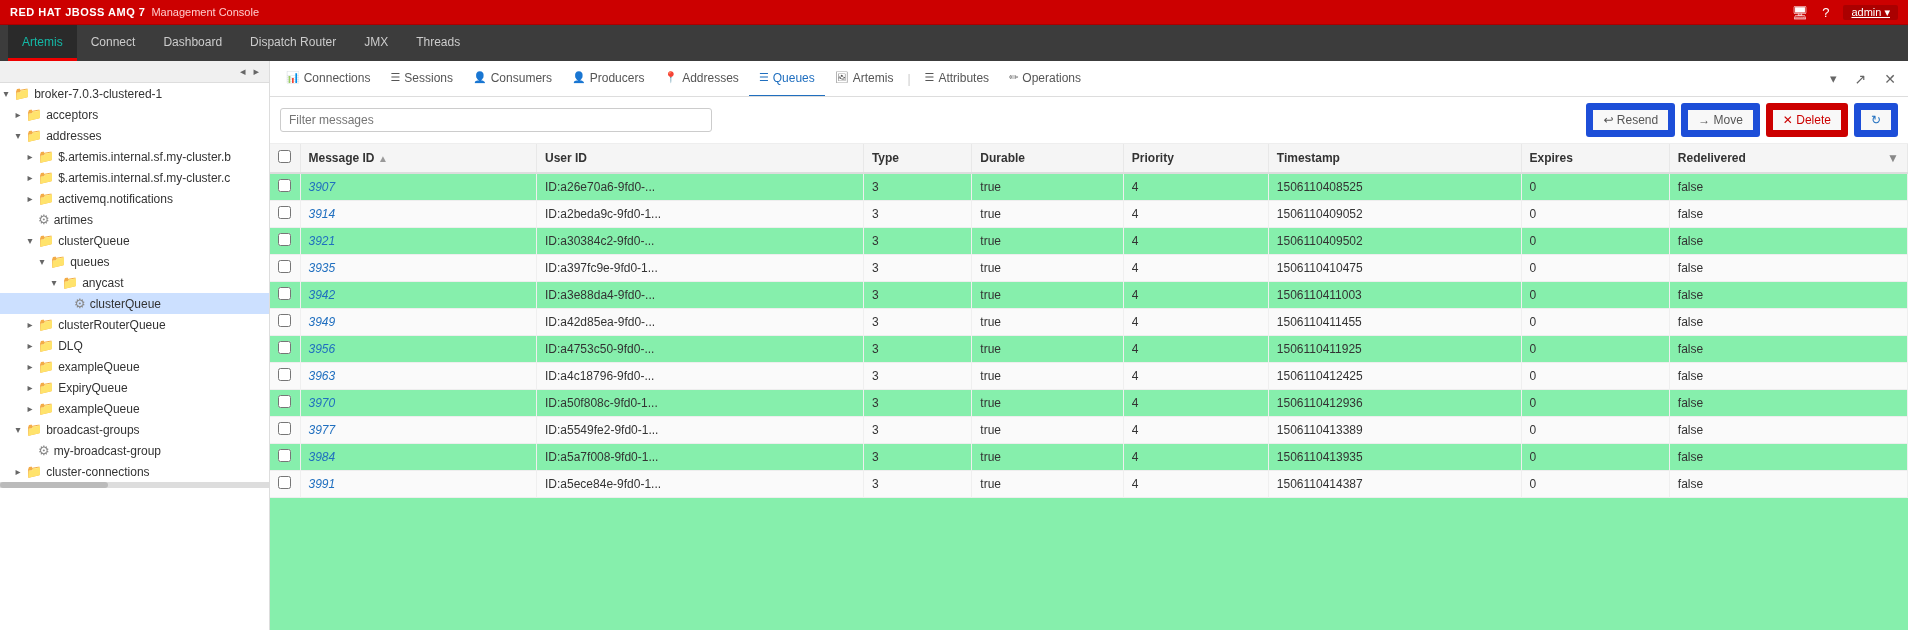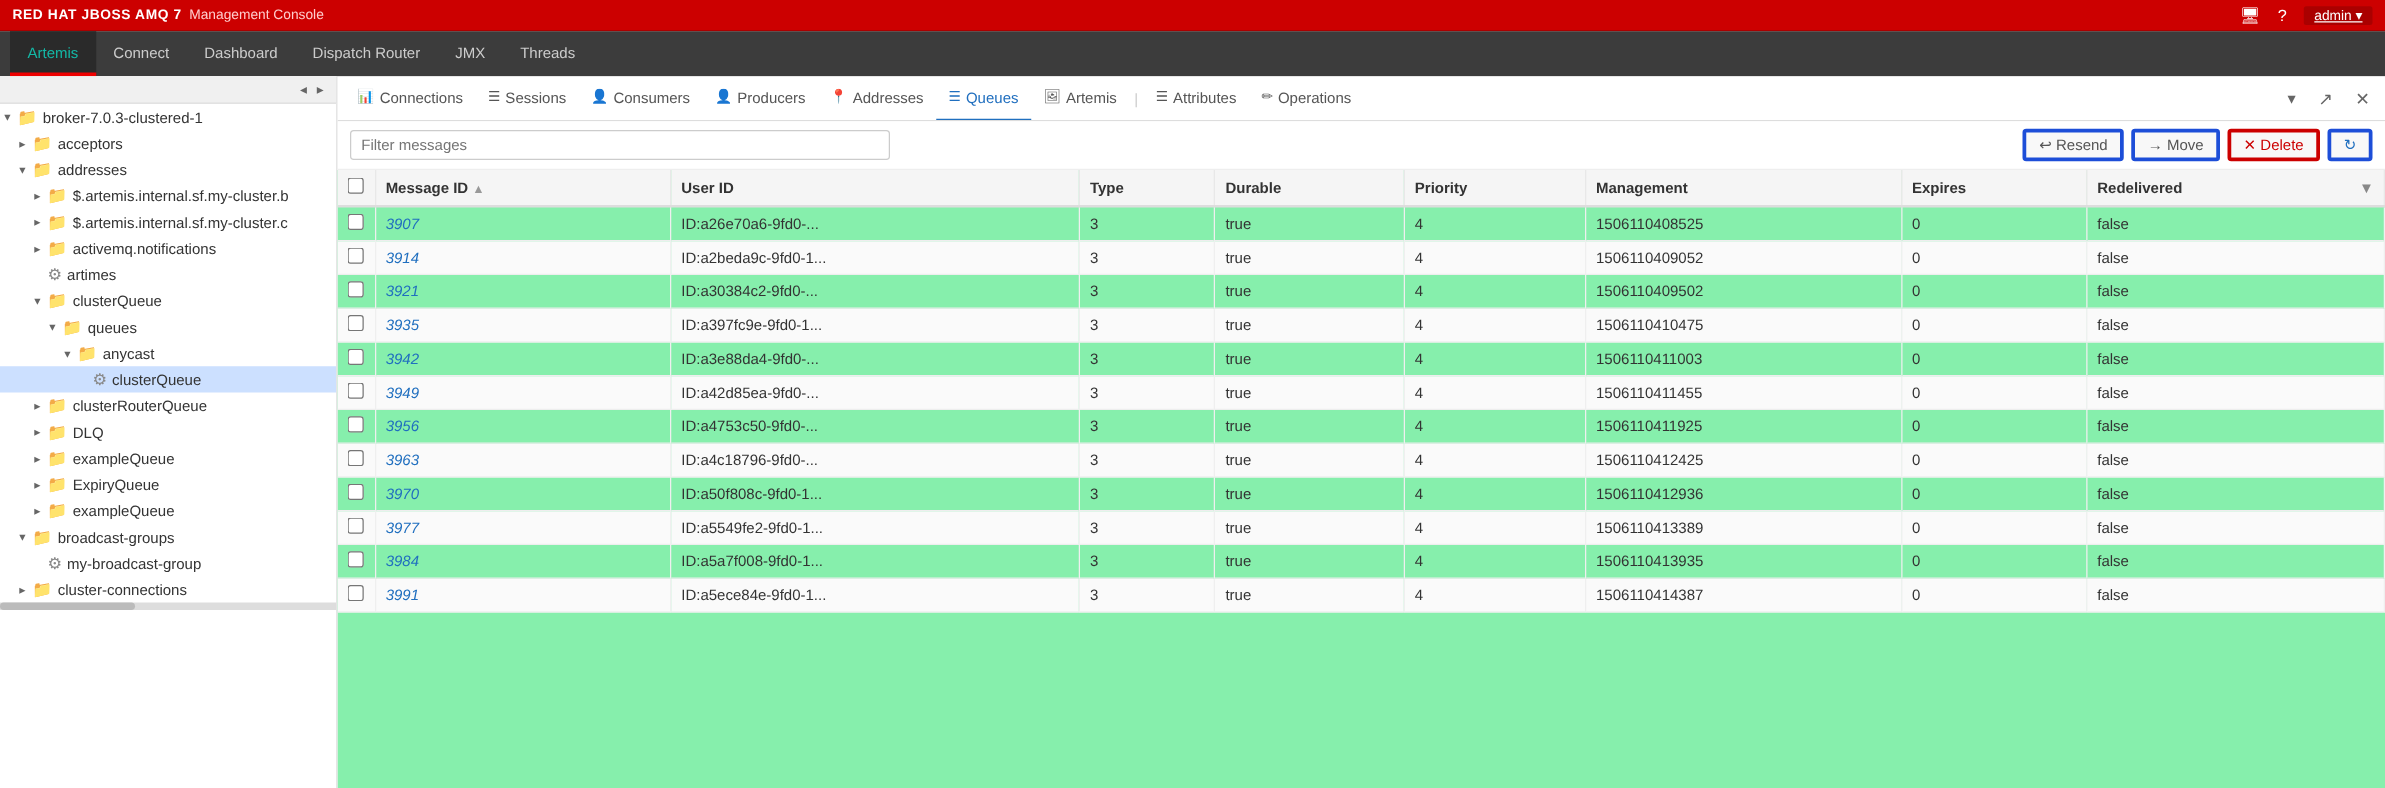--- a/index.html
+++ b/index.html
@@ -152,21 +152,21 @@
       font-size: 12px;
       border-radius: 3px;
       width: 432px;
       color: #999;
       outline: none;
     }
     .filter-action-btns { margin-left: auto; display: flex; gap: 6px; }
     .filter-btn {
       padding: 3px 10px;
       font-size: 12px;
-      border: 3px solid #1d4ed8;
+      border: 7px solid #1d4ed8;
       border-radius: 3px;
       cursor: pointer;
       background: #f8f8f8;
       color: #555;
       display: flex;
       align-items: center;
       gap: 4px;
     }
     .filter-btn.delete { color: #c00; border-color: #c00; }
     .filter-btn.refresh { color: #206fbf; }
@@ -402,21 +402,21 @@
     <div id="table-container">
       <table>
         <thead>
           <tr>
             <th><input type="checkbox" style=""></th>
             <th>Message ID <span class="sort-icon">▲</span></th>
             <th>User ID</th>
             <th>Type</th>
             <th>Durable</th>
             <th>Priority</th>
-            <th>Management</th>
+            <th>Timestamp</th>
             <th>Expires</th>
             <th>Redelivered <span class="col-filter-icon">▼</span></th>
           </tr>
         </thead>
         <tbody id="table-body">
         <tr>
     <td class="checkbox-cell">
       <input type="checkbox" style="">
     </td>
     <td>

